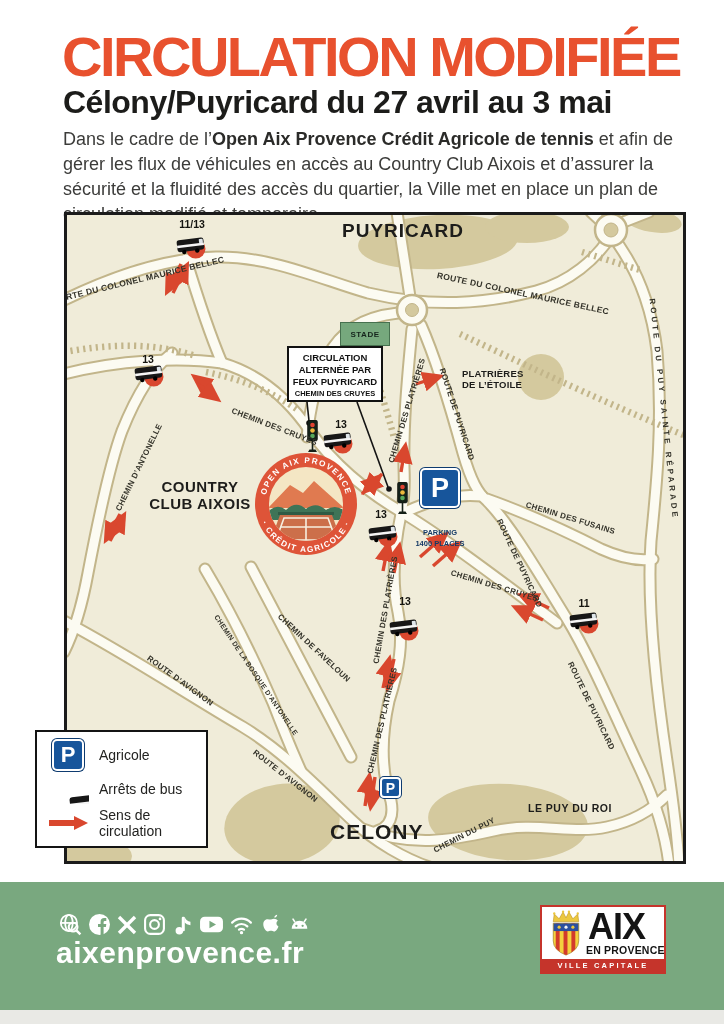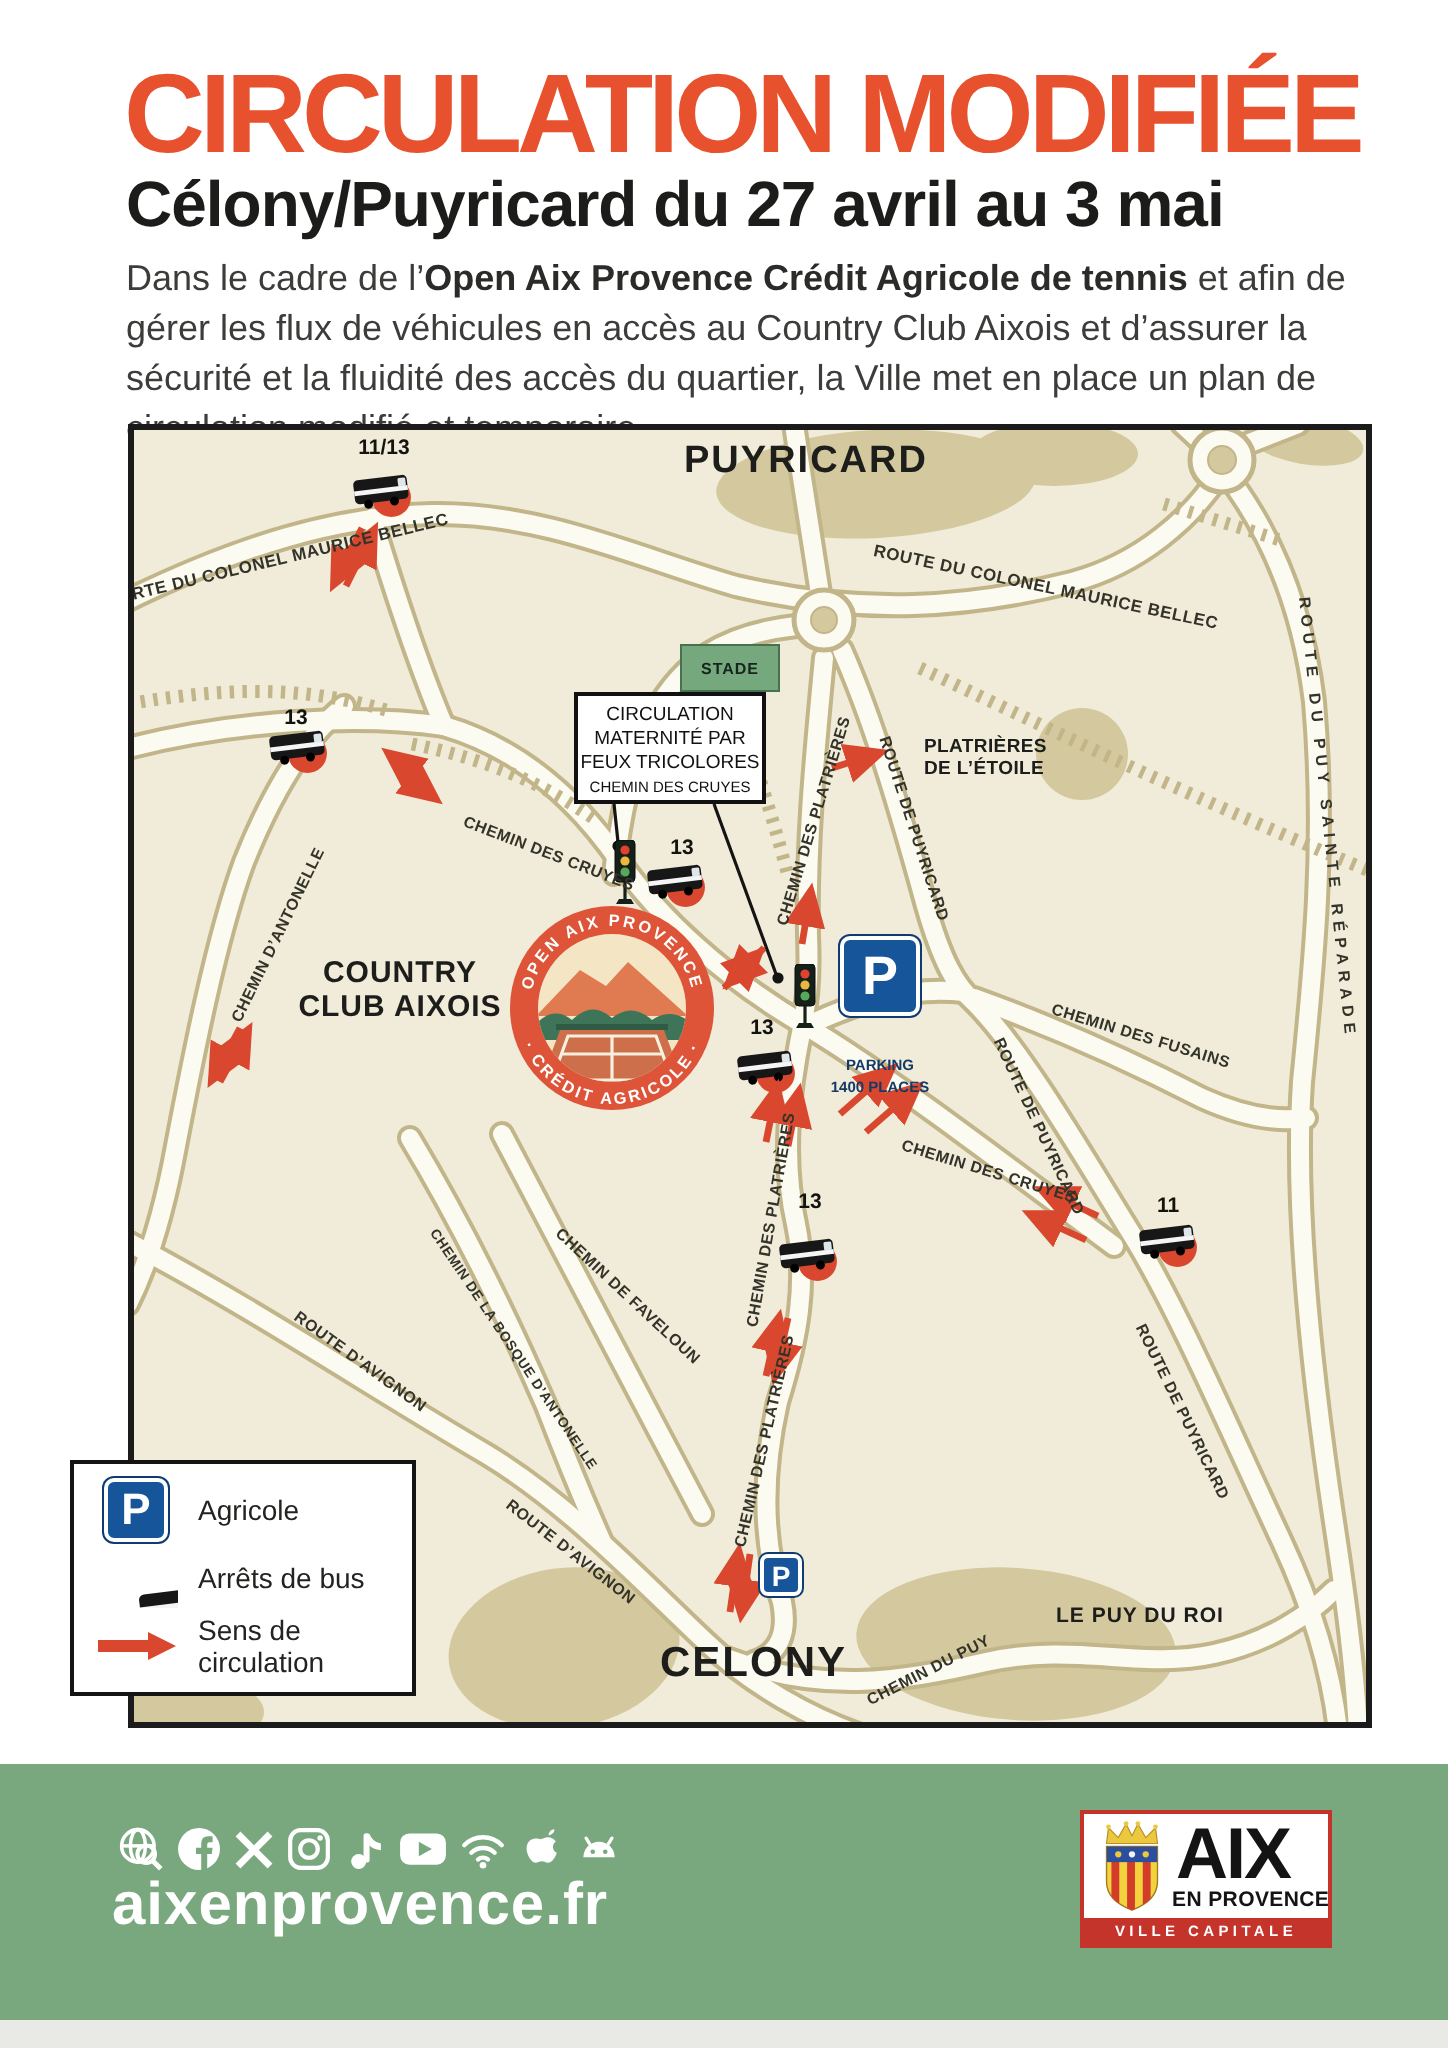--- a/index.html
+++ b/index.html
@@ -23,21 +23,21 @@
   .celony{left:266px;top:608px;font-size:21px;letter-spacing:1px;}
   .lepuyduroi{left:464px;top:590px;font-size:10.5px;letter-spacing:.5px;}
   .countryclub{left:66px;top:266px;width:140px;font-size:15px;line-height:17px;text-align:center;letter-spacing:.5px;}
   .maternite{left:398px;top:156px;font-size:9.5px;line-height:11px;letter-spacing:.2px;}
 
   .stade{left:276px;top:110px;width:50px;height:24px;background:#76a87d;border:1.5px solid #47714f;box-sizing:border-box;
          display:flex;align-items:center;justify-content:center;font-size:8px;font-weight:bold;color:#15241c;letter-spacing:.5px;}
 
   .callout{left:223px;top:134px;width:96px;height:56px;background:#ffffff;border:2px solid #111;box-sizing:border-box;
            text-align:center;padding-top:4px;color:#111;}
-  .callout div{font-size:9.5px;font-weight:normal;line-height:12px;white-space:nowrap;}
+  .callout div{font-size:9.5px;font-weight:bold;line-height:12px;white-space:nowrap;}
   .callout .small{font-size:7.5px;line-height:11px;}
 
   .roadlbl{color:#34332a;font-size:8px;font-weight:bold;letter-spacing:.3px;white-space:nowrap;transform-origin:0 50%;}
   .rl0{left:2px;top:80px;transform:rotate(-13.5deg);font-size:8.5px;}
   .rl1{left:373px;top:58px;transform:rotate(12deg);font-size:8.5px;}
   .rl2{left:588px;top:82px;transform:rotate(84deg);letter-spacing:3px;}
   .rl3{left:54px;top:294px;transform:rotate(-64deg);}
   .rl4{left:168px;top:194px;transform:rotate(21deg);}
   .rl5{left:327px;top:246px;transform:rotate(-73deg);}
   .rl6{left:378px;top:152px;transform:rotate(72deg);}
@@ -246,22 +246,22 @@
     </div>
     <div class="abs place maternite">
       <div>PLATRIÈRES</div>
       <div>DE L’ÉTOILE</div>
     </div>
 
     <div class="abs stade">STADE</div>
 
     <div class="abs callout">
       <div>CIRCULATION</div>
-      <div>MATERNITÉ PAR</div>
-      <div>FEUX TRICOLORES</div>
+      <div>ALTERNÉE PAR</div>
+      <div>FEUX PUYRICARD</div>
       <div class="small">CHEMIN DES CRUYES</div>
     </div>
 
     <div class="abs roadlbl rl0">RTE DU COLONEL MAURICE BELLEC</div>
     <div class="abs roadlbl rl1">ROUTE DU COLONEL MAURICE BELLEC</div>
     <div class="abs roadlbl rl2">ROUTE DU PUY SAINTE RÉPARADE</div>
     <div class="abs roadlbl rl3">CHEMIN D’ANTONELLE</div>
     <div class="abs roadlbl rl4">CHEMIN DES CRUYES</div>
     <div class="abs roadlbl rl5">CHEMIN DES PLATRIÈRES</div>
     <div class="abs roadlbl rl6">ROUTE DE PUYRICARD</div>

